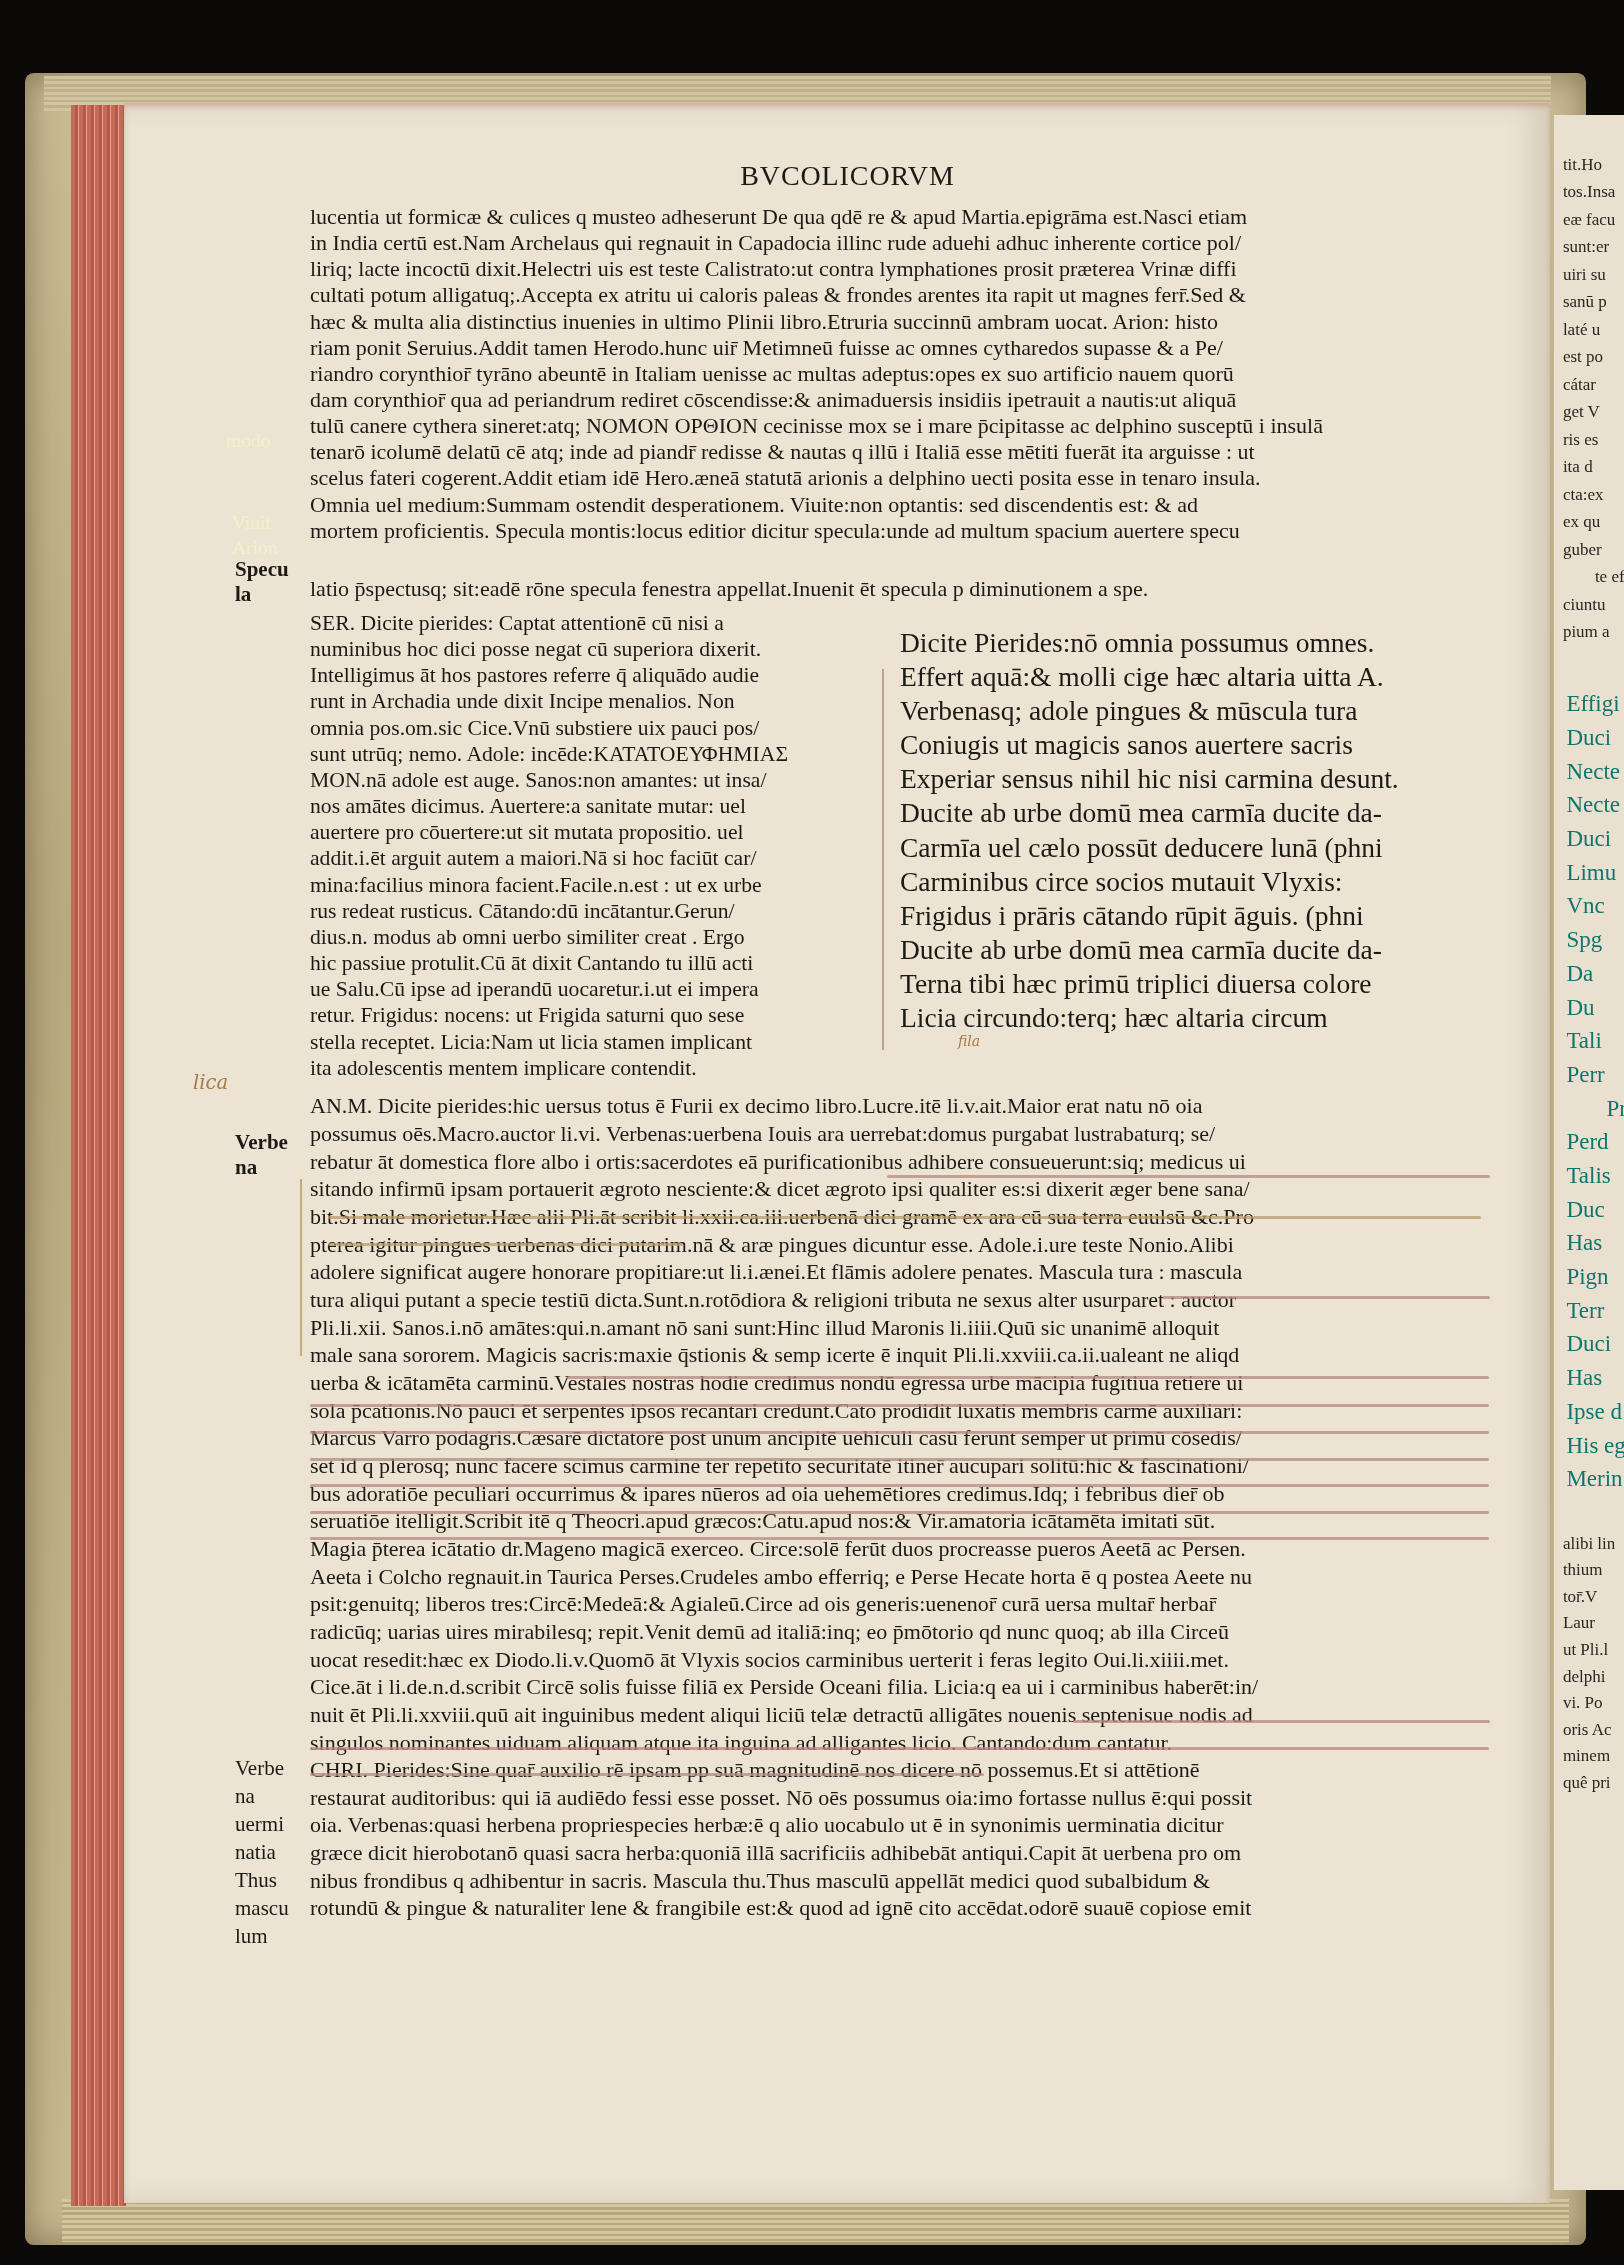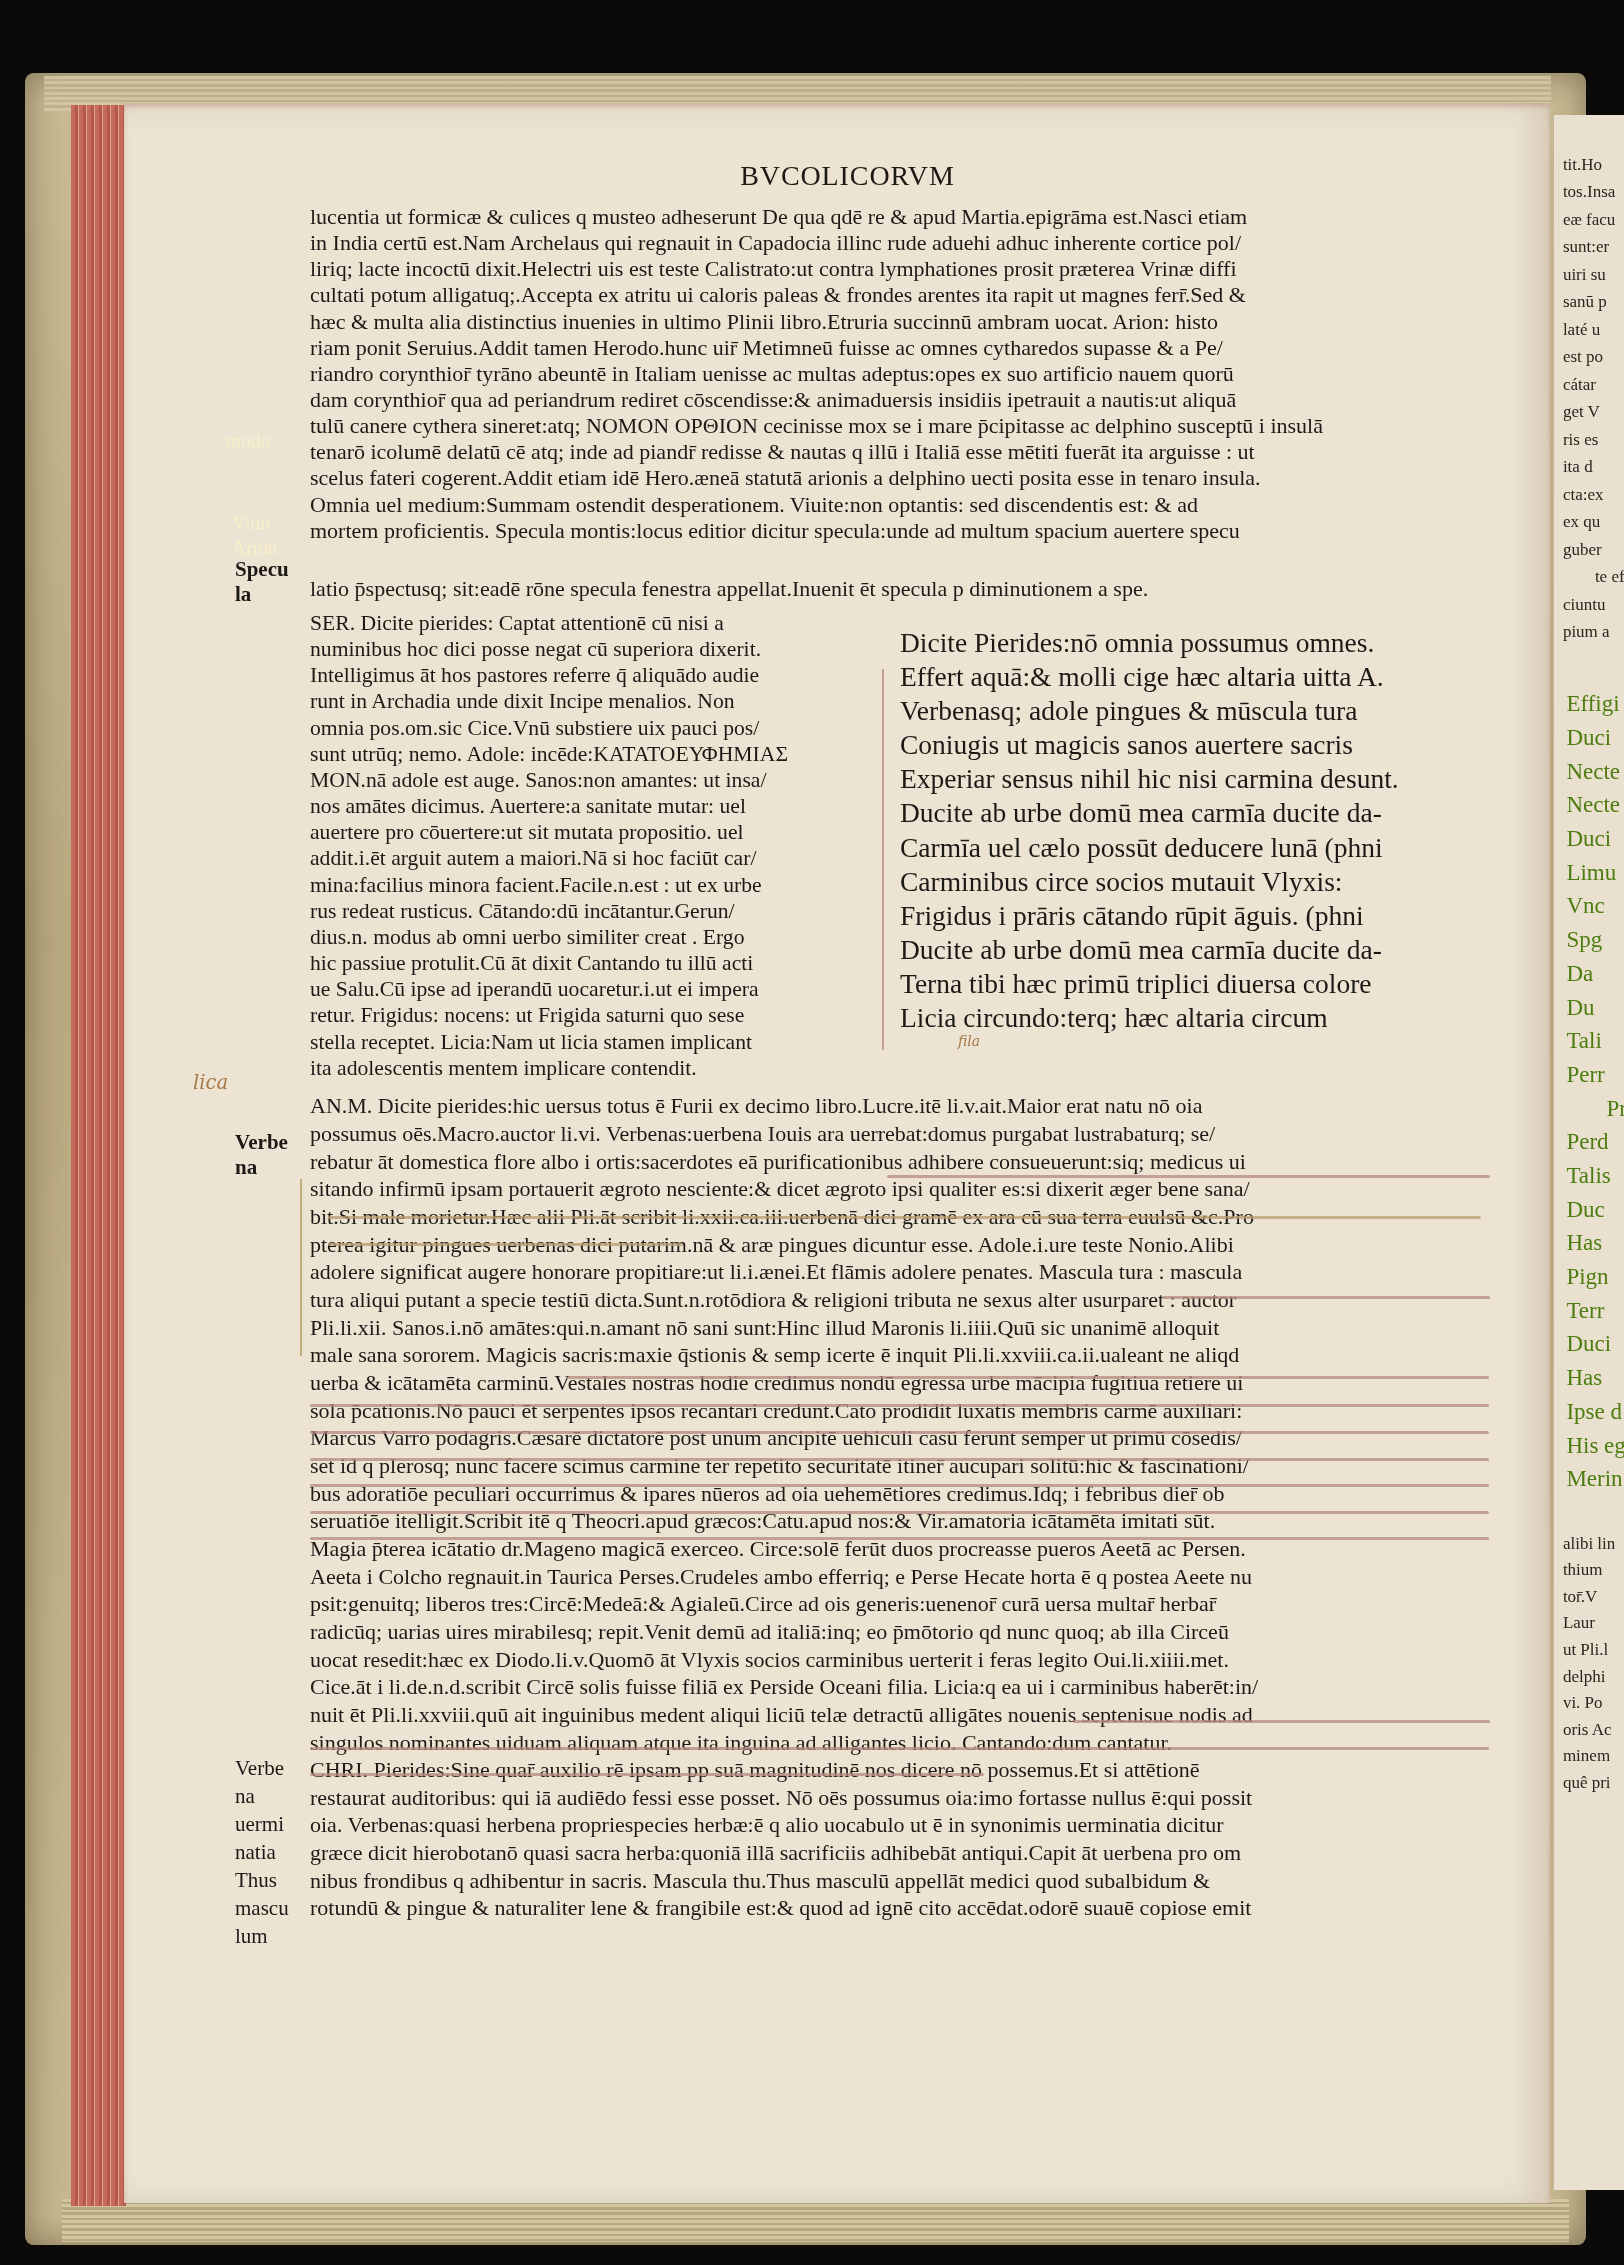--- a/index.html
+++ b/index.html
@@ -12,21 +12,21 @@
                background:repeating-linear-gradient(180deg,#d2c6a4 0 2.7px,#bfb08a 2.7px 5.3px); opacity:.9; }
   .cover-bottom { position:absolute; left:62px; top:2199px; width:1507px; height:43px;
                background:repeating-linear-gradient(180deg,#d3c7a3 0 2.7px,#b7a77c 2.7px 5.3px); }
   .edges { position:absolute; left:71px; top:105px; width:55px; height:2101px;
            background:repeating-linear-gradient(90deg,#c46a58 0 4.4px,#b55848 4.4px 7px,#e1a494 7px 8px); }
   .page { position:absolute; left:124px; top:103px; width:1426px; height:2100px;
           background:#ece3d3; box-shadow:inset -17.7px 0 26.6px rgba(120,100,70,.18), inset 0 3.5px 5.3px rgba(160,60,50,.25); }
   .facing { position:absolute; left:1553px; top:115px; width:71px; height:2075px; background:#e9e0cf;
             border-left:1.8px solid #c7b79a; overflow:hidden; }
   .facing .fline { position:absolute; left:8.9px; white-space:nowrap; font-size:17px; color:#2a2520; }
-  .facing .vline { position:absolute; left:12.4px; white-space:nowrap; font-size:23px; color:#4d7c0f; }
+  .facing .vline { position:absolute; left:12.4px; white-space:nowrap; font-size:23px; color:#0f766e; }
   .runhead { position:absolute; left:0; width:100%; top:160px; text-align:center; font-size:28px;
              letter-spacing:0.9px; padding-left:71px; box-sizing:border-box; }
   .line { position:absolute; white-space:nowrap; font-size:22px; line-height:26.6px; }
   .full { left:310px; width:1179px; text-align:justify; }
   .lcol { left:310px; width:567px; }
   .verse { position:absolute; left:900px; white-space:nowrap; font-size:27.5px; line-height:30px; }
   .gloss { position:absolute; left:235px; font-size:21px; line-height:25px; font-weight:bold; }
   .gloss.plain { font-weight:normal; }
   .hand { position:absolute; font-family:"DejaVu Serif", serif; font-style:italic; color:#a5794a; font-size:19.5px; }
   .underline { position:absolute; height:2.7px; background:#b58a80; opacity:.75; border-radius:1.8px; }

